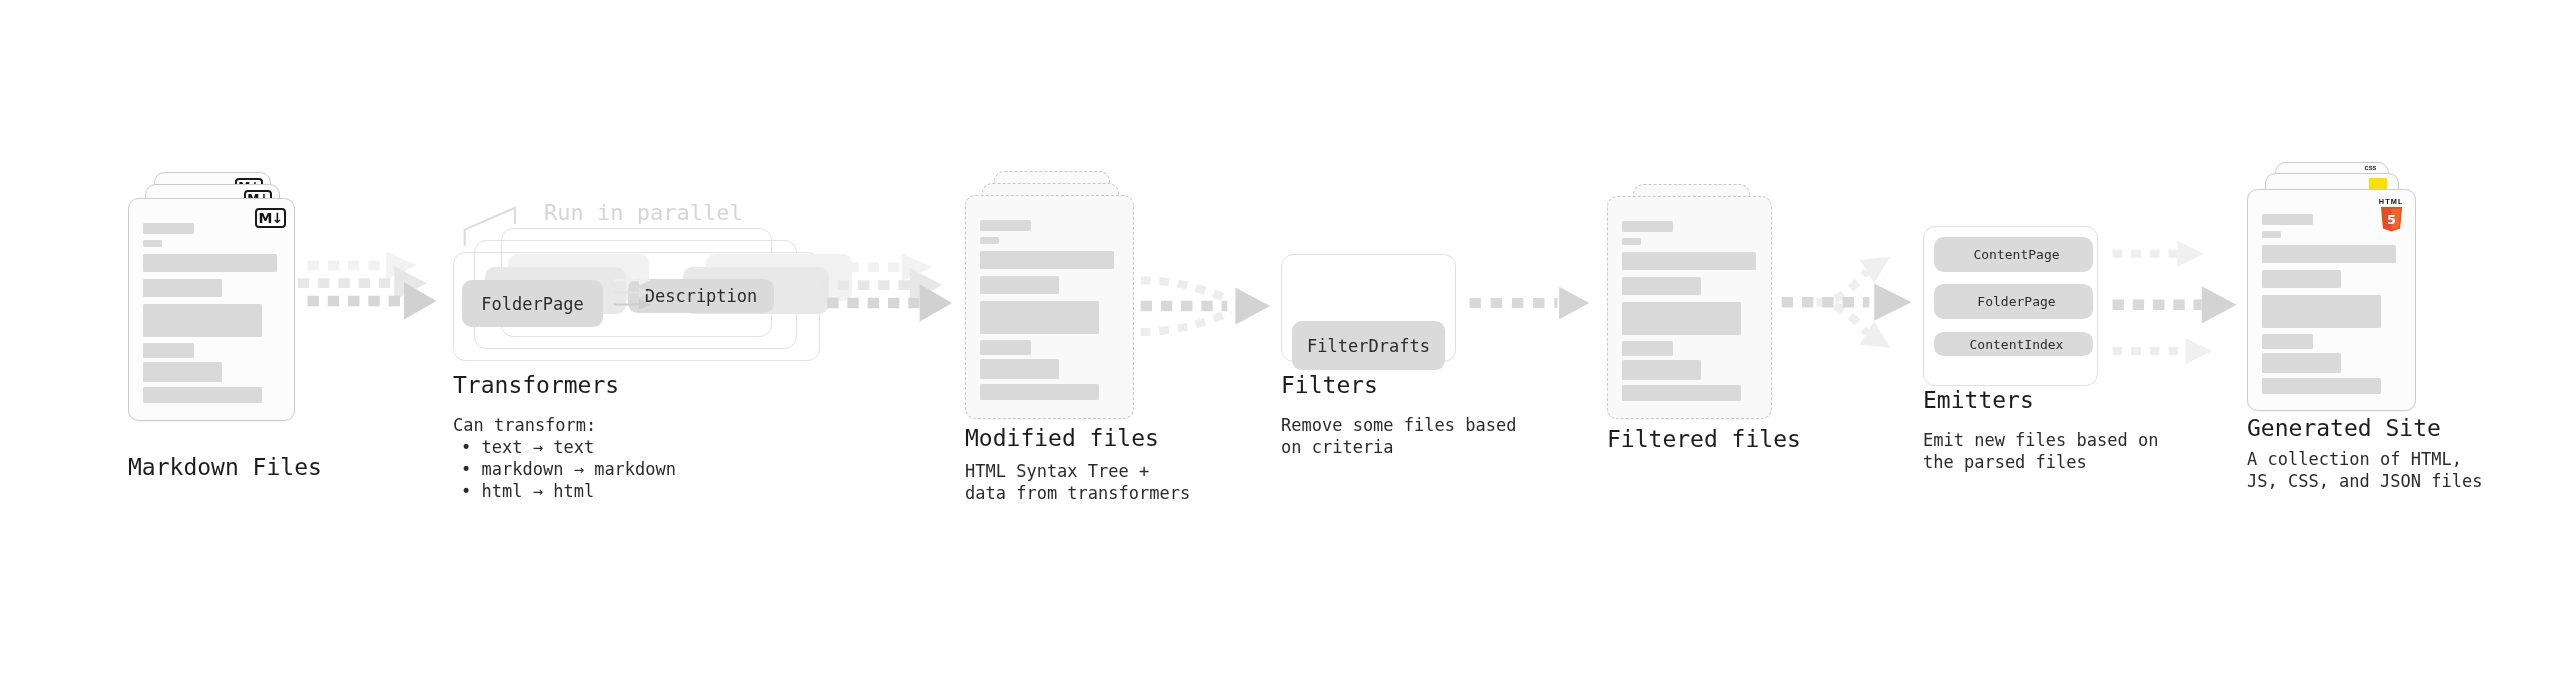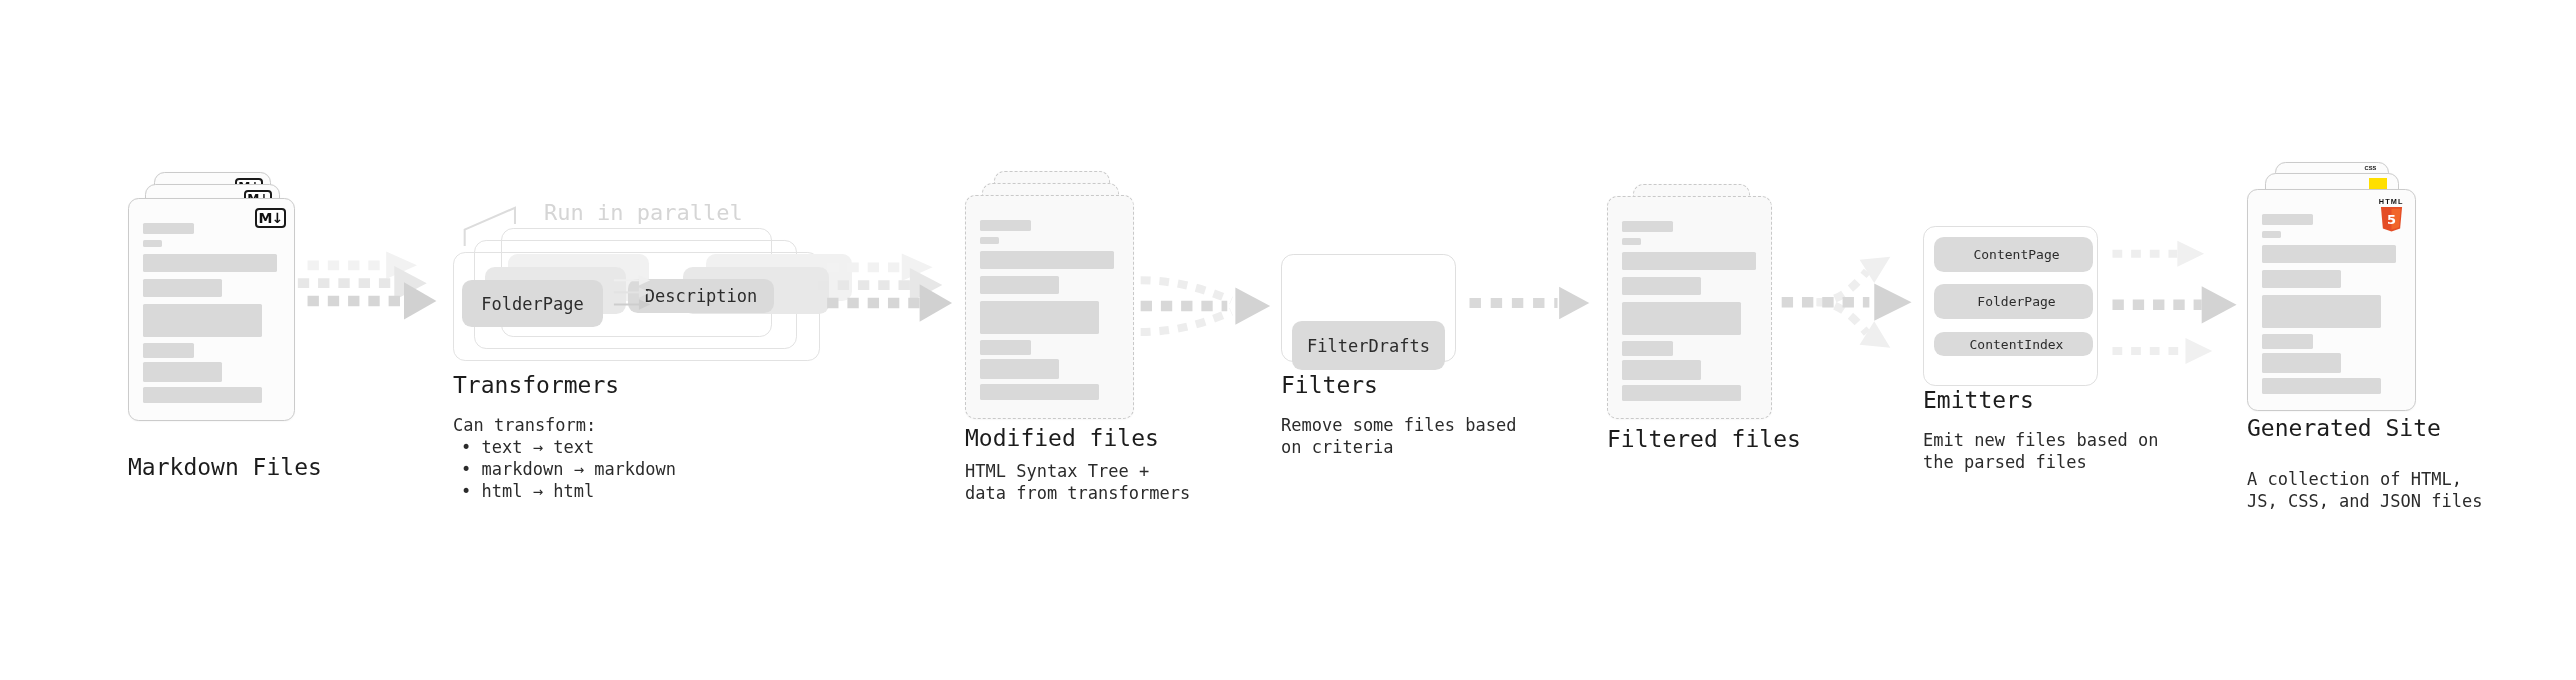--- a/index.html
+++ b/index.html
@@ -274,20 +274,20 @@
       <i class="bar bar1"></i>
       <i class="bar bar2"></i>
       <i class="bar bar3"></i>
       <i class="bar bar4"></i>
       <i class="bar bar5"></i>
       <i class="bar bar6"></i>
       <i class="bar bar7"></i>
       <i class="bar bar8"></i>
     </div>
     <div class="title" style="left:2247px;top:414px;">Generated Site</div>
-    <div class="body" style="left:2247px;top:468px;">
+    <div class="body" style="left:2247px;top:448px;">
       <span class="ln">A collection of HTML,</span>
       <span class="ln">JS, CSS, and JSON files</span>
     </div>
   </div>
 
 </div>
 
 
 </body></html>

